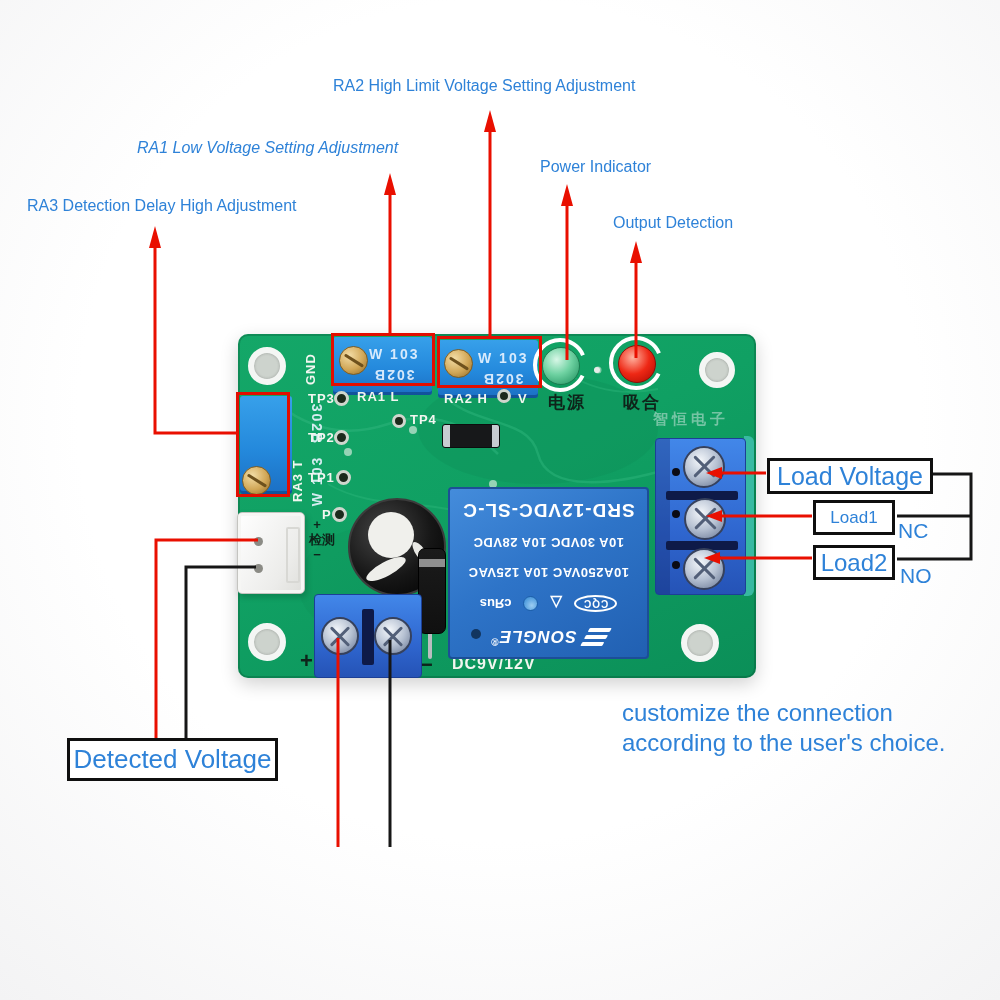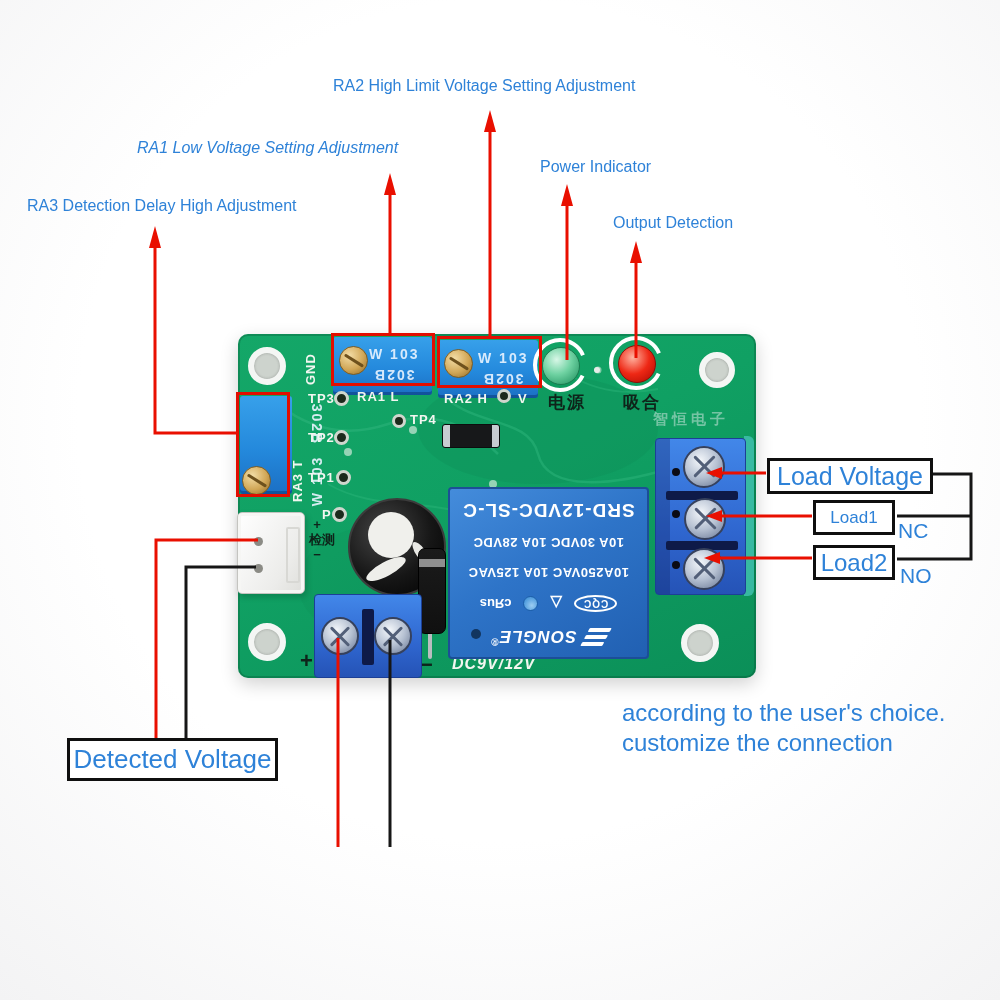--- a/index.html
+++ b/index.html
@@ -160,21 +160,21 @@
   <div class="silk rot" style="left:303px;top:385px;">GND</div>
   <div class="silk" style="left:308px;top:391px;">TP3</div>
   <div class="silk" style="left:308px;top:430px;">TP2</div>
   <div class="silk" style="left:308px;top:470px;">TP1</div>
   <div class="silk" style="left:322px;top:507px;">P</div>
   <div class="silk" style="left:410px;top:412px;">TP4</div>
   <div class="silk" style="left:357px;top:389px;">RA1 L</div>
   <div class="silk" style="left:444px;top:391px;">RA2 H</div>
   <div class="silk" style="left:518px;top:391px;">V</div>
   <div class="silk rot" style="left:290px;top:502px;">RA3 T</div>
-  <div class="silk" style="left:452px;top:655px;font-size:16px;font-style:italic;">DC9V/12V</div>
+  <div class="silk" style="left:452px;top:655px;font-size:16px;">DC9V/12V</div>
 
   <div class="pad" style="left:334px;top:391px;width:9px;height:9px;"></div>
   <div class="pad" style="left:334px;top:430px;width:9px;height:9px;"></div>
   <div class="pad" style="left:336px;top:470px;width:9px;height:9px;"></div>
   <div class="pad" style="left:332px;top:507px;width:9px;height:9px;"></div>
   <div class="pad" style="left:392px;top:414px;width:8px;height:8px;"></div>
   <div class="pad" style="left:497px;top:389px;width:8px;height:8px;"></div>
 
   <div class="dsilk" style="left:548px;top:391px;font-size:17px;letter-spacing:2px;">电源</div>
   <div class="dsilk" style="left:623px;top:391px;font-size:17px;letter-spacing:2px;">吸合</div>
@@ -282,17 +282,17 @@
   <div class="lbl" style="left:613px;top:214px;">Output Detection</div>
 
   <div class="boxlbl" style="left:767px;top:458px;width:160px;height:30px;font-size:25px;">Load Voltage</div>
   <div class="boxlbl" style="left:813px;top:500px;width:76px;height:29px;font-size:17px;">Load1</div>
   <div class="tag" style="left:898px;top:519px;">NC</div>
   <div class="boxlbl" style="left:813px;top:545px;width:76px;height:29px;font-size:24px;">Load2</div>
   <div class="tag" style="left:900px;top:564px;">NO</div>
   <div class="boxlbl" style="left:67px;top:738px;width:205px;height:37px;font-size:26px;">Detected Voltage</div>
 
   <div class="note" style="left:622px;top:698px;">
+    <div>customize the connection</div>
     <div>according to the user's choice.</div>
-    <div>customize the connection</div>
   </div>
 
 </div>
 
 </body></html>

